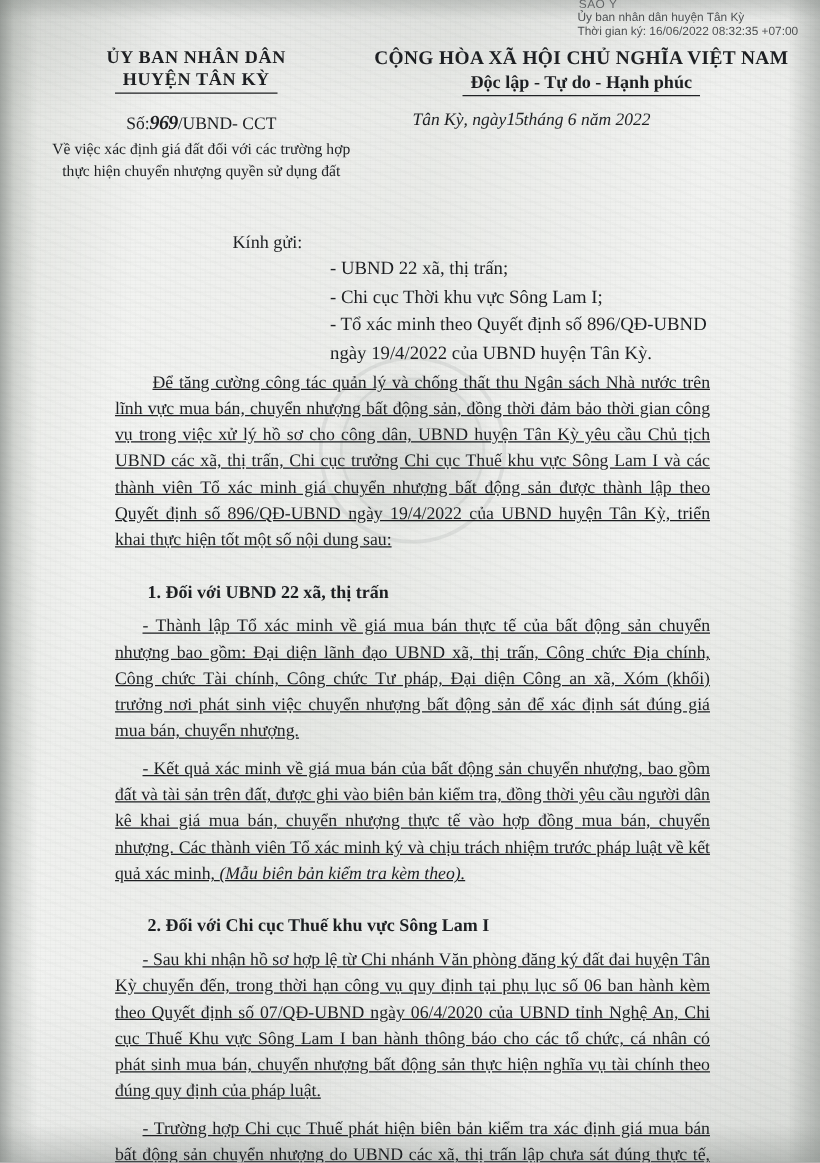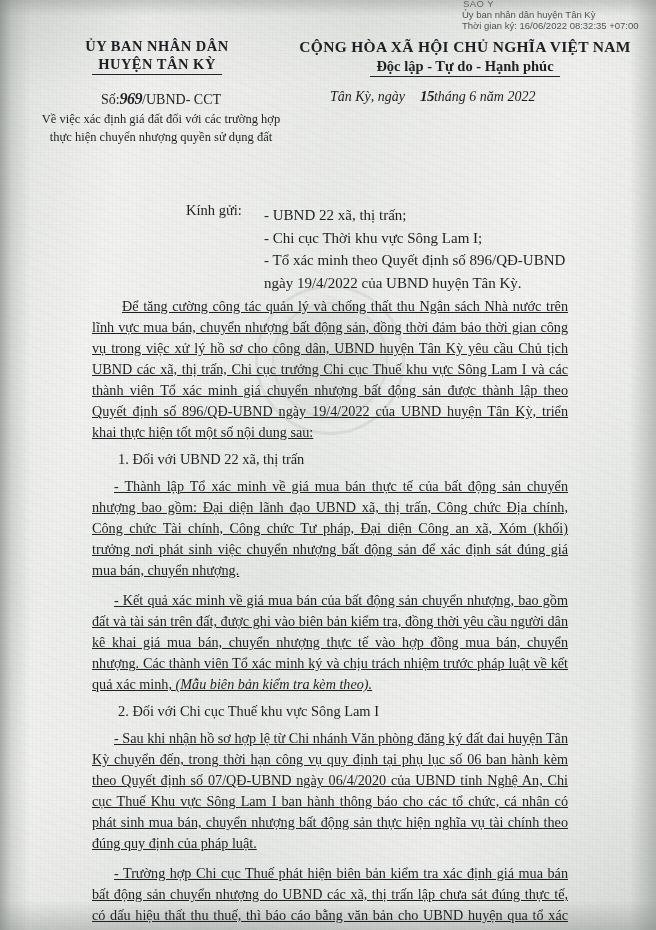--- a/index.html
+++ b/index.html
@@ -183,30 +183,29 @@
     position: absolute;
     top: 88px;
     left: 330px;
     width: 300px;
     font-style: italic;
     font-size: 14px;
     white-space: nowrap;
   }
   .handdate {
     font-style: italic;
-    font-weight: bold;
+    font-weight: normal;
     font-size: 15px;
     letter-spacing: -0.6px;
-    margin-left: 15px;
   }
 
   
   .kinhgui {
     position: absolute;
-    top: 202px;
+    top: 186px;
     left: 186px;
     font-size: 14.5px;
   }
   .rcpt {
     position: absolute;
     top: 204px;
     left: 264px;
     font-size: 15px;
     line-height: 1.5;
   }
@@ -223,23 +222,23 @@
     margin: 0 0 0 0;
     font-size: 14.2px;
     line-height: 1.48;
     text-align: justify;
     text-indent: 30px;
     text-justify: inter-word;
     text-decoration: underline;
   }
   p.para.nolead { text-indent: 22px; }
   h3.sec {
-    margin: 8px 0 8px 0;
+    margin: 23px 0 8px 0;
     font-size: 14.4px;
-    font-weight: normal;
+    font-weight: bold;
     text-indent: 26px;
     text-align: left;
   }
   .gap { height: 9px; }
   .ital { font-style: italic; }
 </style>
 </head>
 <body>
 
 <div id="page">

